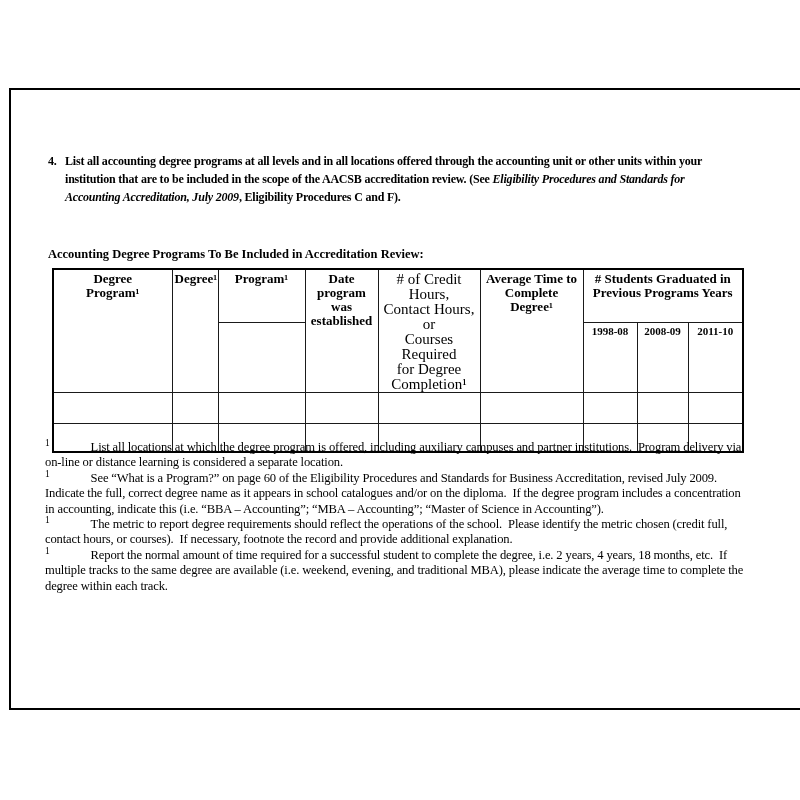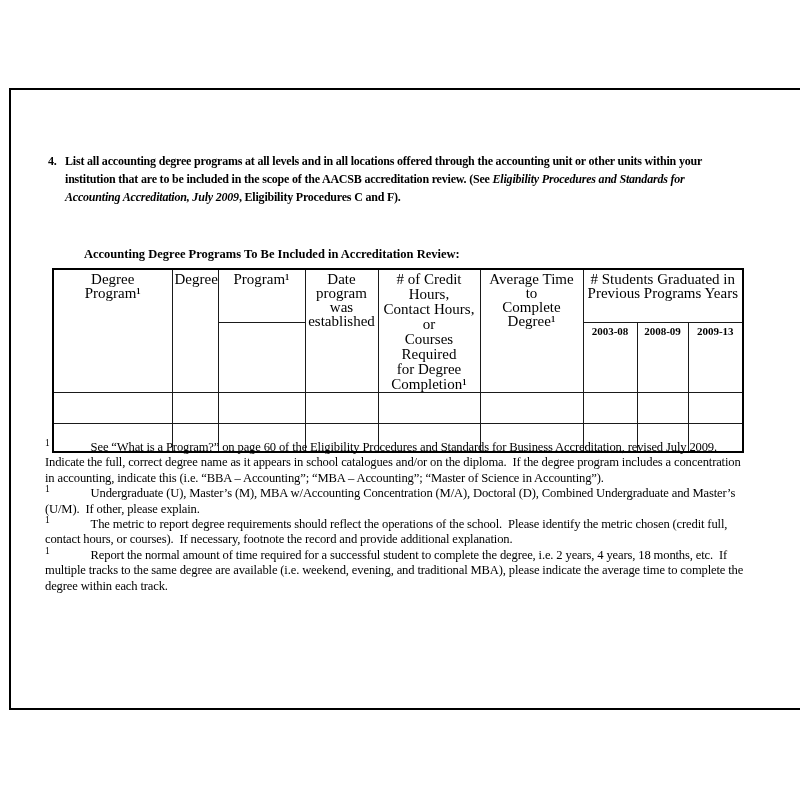--- a/index.html
+++ b/index.html
@@ -50,43 +50,42 @@
   }
 
   
   .caption {
     position: absolute;
     left: 37px; top: 156px;
     width: 690px;
     font-weight: bold;
     font-size: 12.5px;
     line-height: 17px;
-    margin-left: 36px;
   }
 
   
   table.programs {
     position: absolute;
     left: 41px; top: 178px;
     width: 690px;
     border-collapse: collapse;
     table-layout: fixed;
     border: 2px solid #000;
     background: #fff;
   }
   table.programs td {
     border: 1px solid #1a1a1a;
     vertical-align: top;
     text-align: center;
     padding: 2px 2px 0 2px;
     overflow: hidden;
   }
   td.th {
-    font-weight: normal;
-    font-size: 15px;
+    font-weight: bold;
+    font-size: 13px;
     line-height: 14px;
     white-space: pre-line;
     margin-left: 36px;
   }
   td.th-plain {
     font-weight: normal;
     font-size: 15px;
     line-height: 15px;
     white-space: pre-line;
   }
@@ -157,23 +156,23 @@
 Courses Required
 for Degree
 Completion¹</td>
         <td class="th" rowspan="2">Average Time to
 Complete Degree¹</td>
         <td class="th" colspan="3"># Students Graduated in
 Previous Programs Years</td>
       </tr>
       <tr class="hrow2">
         <td></td>
-        <td class="yr">2003-08</td>
+        <td class="yr">1998-08</td>
         <td class="yr">2008-09</td>
-        <td class="yr">2009-13</td>
+        <td class="yr">2011-10</td>
       </tr>
       <tr class="drow1">
         <td></td>
         <td></td>
         <td></td>
         <td></td>
         <td></td>
         <td></td>
         <td></td>
         <td></td>
@@ -187,20 +186,20 @@
         <td></td>
         <td></td>
         <td></td>
         <td></td>
         <td></td>
       </tr>
     </tbody>
       </table>
 
     <div class="footnotes">
+      <p class="fn"><sup>1</sup><span class="tab"></span><span>List all locations at which the degree program is offered, including auxiliary campuses and partner institutions.  Program delivery via on-line or distance learning is considered a separate location.</span></p>
       <p class="fn"><sup>1</sup><span class="tab"></span><span>See “What is a Program?” on page 60 of the Eligibility Procedures and Standards for Business Accreditation, revised July 2009.  Indicate the full, correct degree name as it appears in school catalogues and/or on the diploma.  If the degree program includes a concentration in accounting, indicate this (i.e. “BBA – Accounting”; “MBA – Accounting”; “Master of Science in Accounting”).</span></p>
-      <p class="fn"><sup>1</sup><span class="tab"></span><span>Undergraduate (U), Master’s (M), MBA w/Accounting Concentration (M/A), Doctoral (D), Combined Undergraduate and Master’s (U/M).  If other, please explain.</span></p>
       <p class="fn"><sup>1</sup><span class="tab"></span><span>The metric to report degree requirements should reflect the operations of the school.  Please identify the metric chosen (credit full, contact hours, or courses).  If necessary, footnote the record and provide additional explanation.</span></p>
       <p class="fn"><sup>1</sup><span class="tab"></span><span>Report the normal amount of time required for a successful student to complete the degree, i.e. 2 years, 4 years, 18 months, etc.  If multiple tracks to the same degree are available (i.e. weekend, evening, and traditional MBA), please indicate the average time to complete the degree within each track.</span></p>
     </div>
 
   </div>
 </div>
 
 </body></html>

